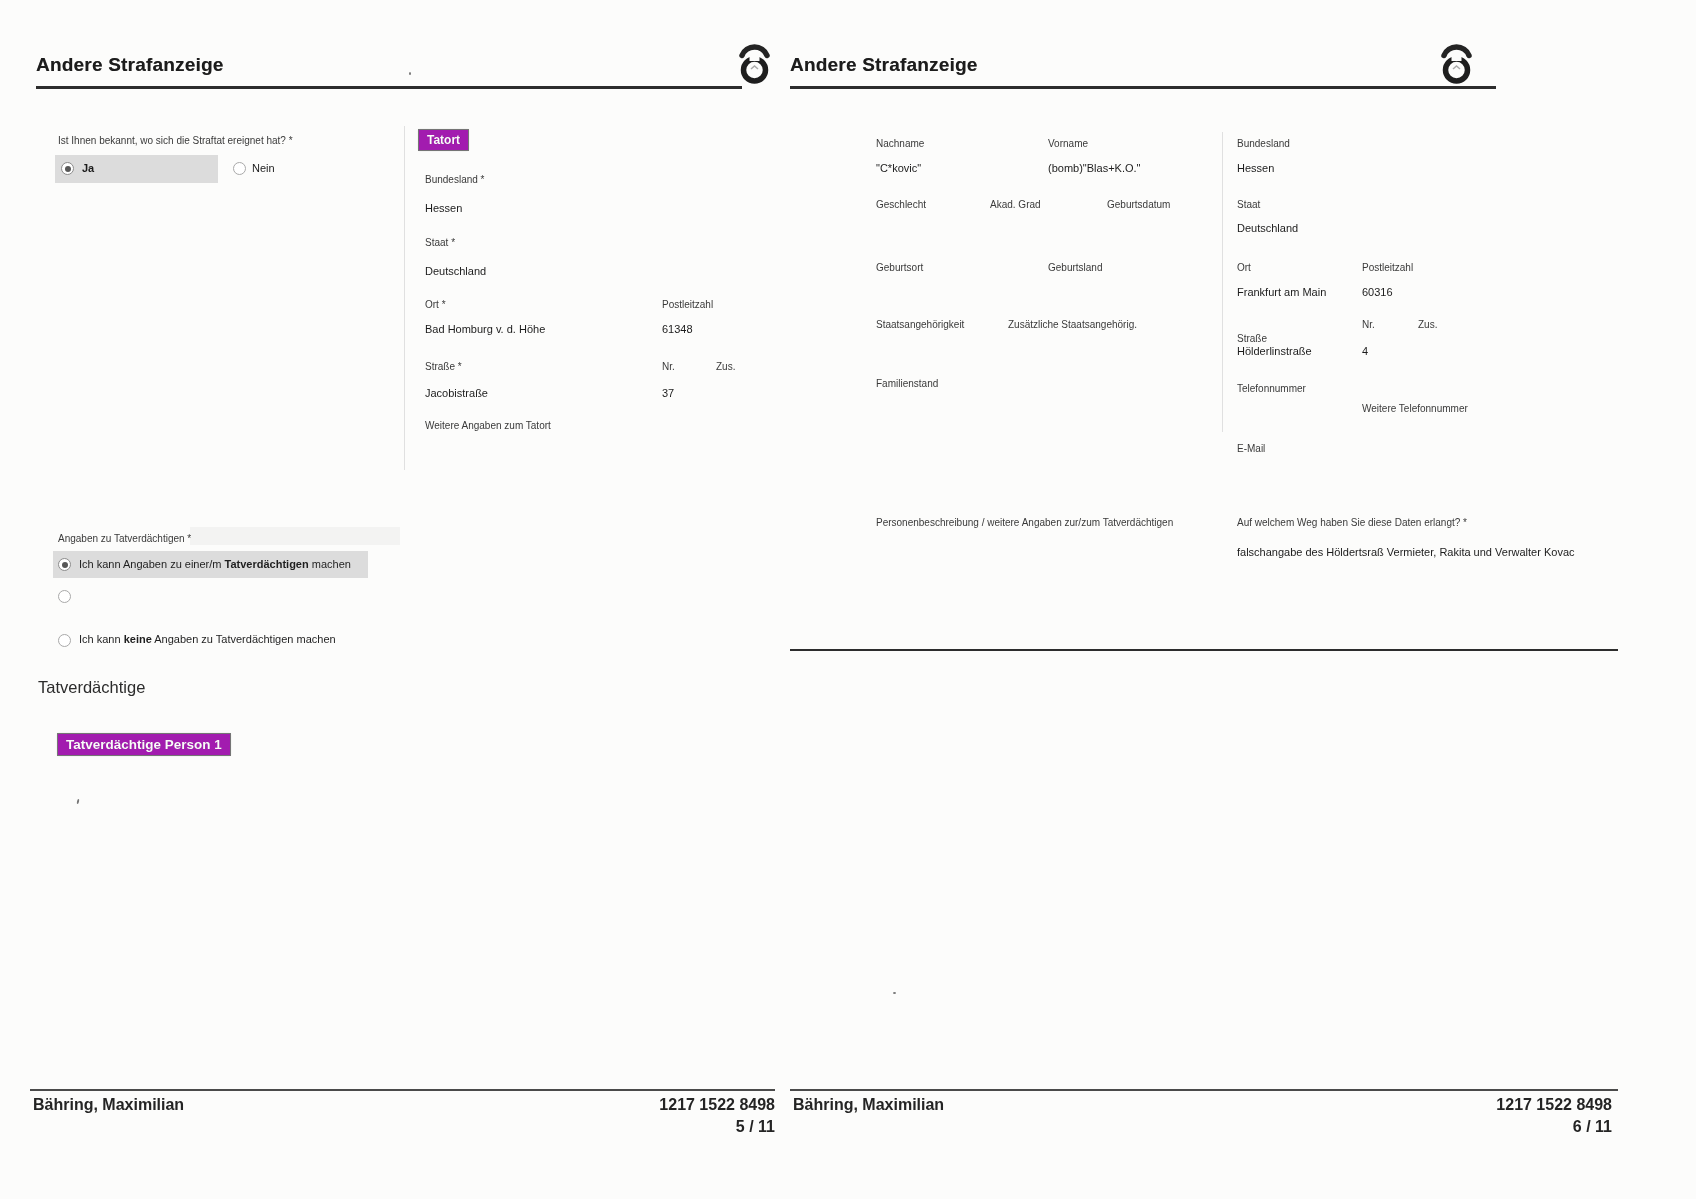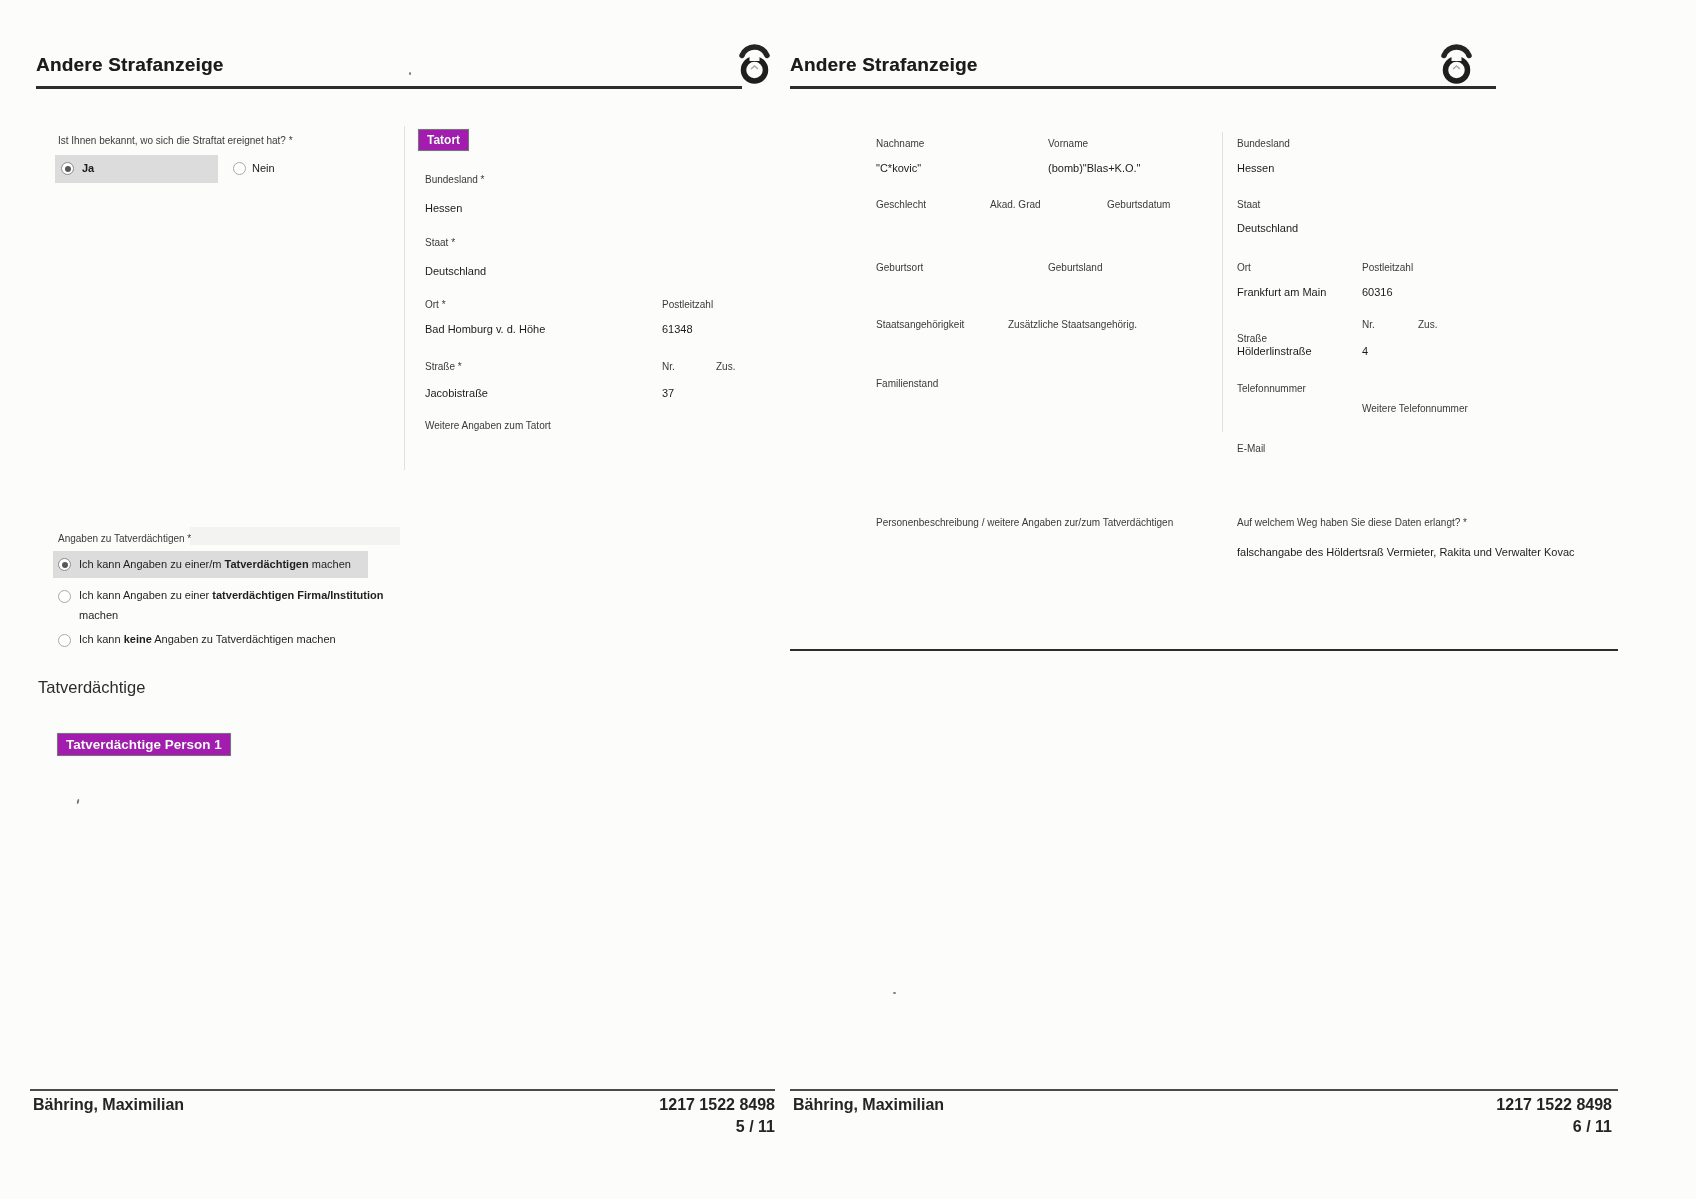--- a/index.html
+++ b/index.html
@@ -81,21 +81,20 @@
   <div class="abs lbl" style="left:425px; top:420px;">Weitere Angaben zum Tatort</div>
 
   <div class="abs" style="left:190px; top:527px; width:210px; height:18px; background:rgba(0,0,0,.035);"></div>
   <div class="abs lbl" style="left:58px; top:533px;">Angaben zu Tatverdächtigen *</div>
 
   <div class="abs hl" style="left:53px; top:551px; width:315px; height:27px;"></div>
   <div class="abs rdo on" style="left:58px; top:558px;"></div>
   <div class="abs opt" style="left:79px; top:558px; white-space:nowrap;"><span>Ich kann Angaben zu einer/m </span><b>Tatverdächtigen</b><span> machen</span></div>
 
   <div class="abs rdo" style="left:58px; top:590px;"></div>
-  <div class="abs opt" style="left:79px; top:585px; width:318px; line-height:20px;"><span>Ich kann Angaben zu einer </span><b>tatverdächtigen Firma/Institution</b><span> machen</span></div>
 
   <div class="abs rdo" style="left:58px; top:634px;"></div>
   <div class="abs opt" style="left:79px; top:633px; white-space:nowrap;"><span>Ich kann </span><b>keine</b><span> Angaben zu Tatverdächtigen machen</span></div>
 
   <div class="abs heading2" style="left:38px; top:678px;">Tatverdächtige</div>
   <div class="abs chip" style="left:58px; top:734px; font-size:13.5px;">Tatverdächtige Person 1</div>
 
   <div class="abs hrule" style="left:30px; top:1089px; width:745px; height:2px; background:#4a4a4a;"></div>
   <div class="abs foot" style="left:33px; top:1096px;">Bähring, Maximilian</div>
   <div class="abs foot r" style="left:525px; top:1096px; width:250px;">1217 1522 8498</div>

